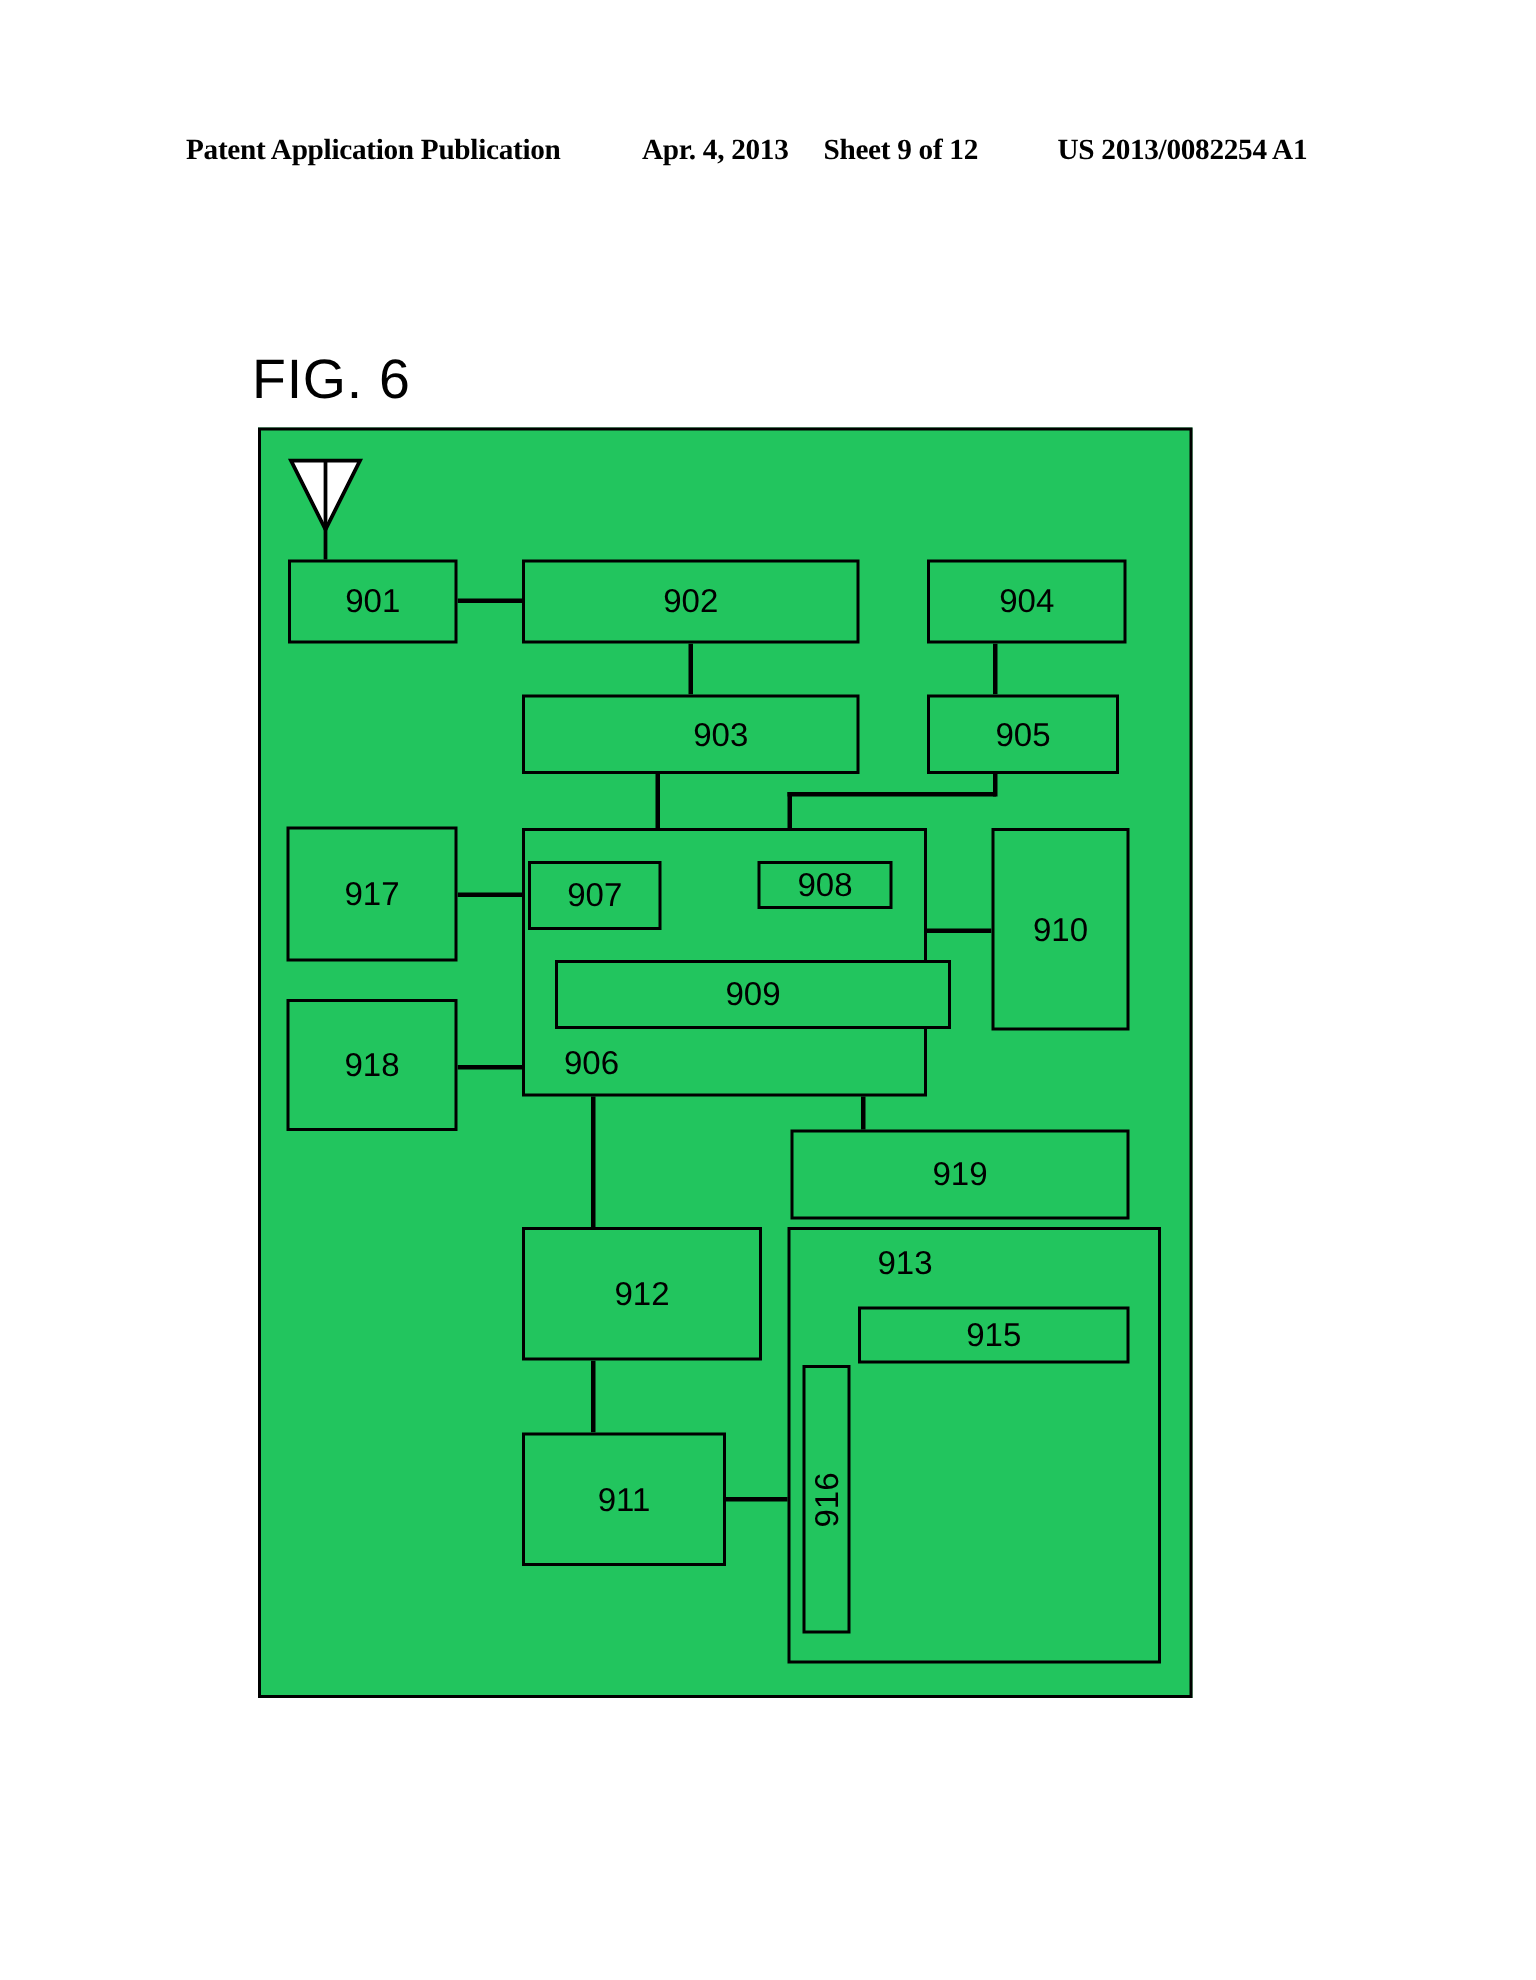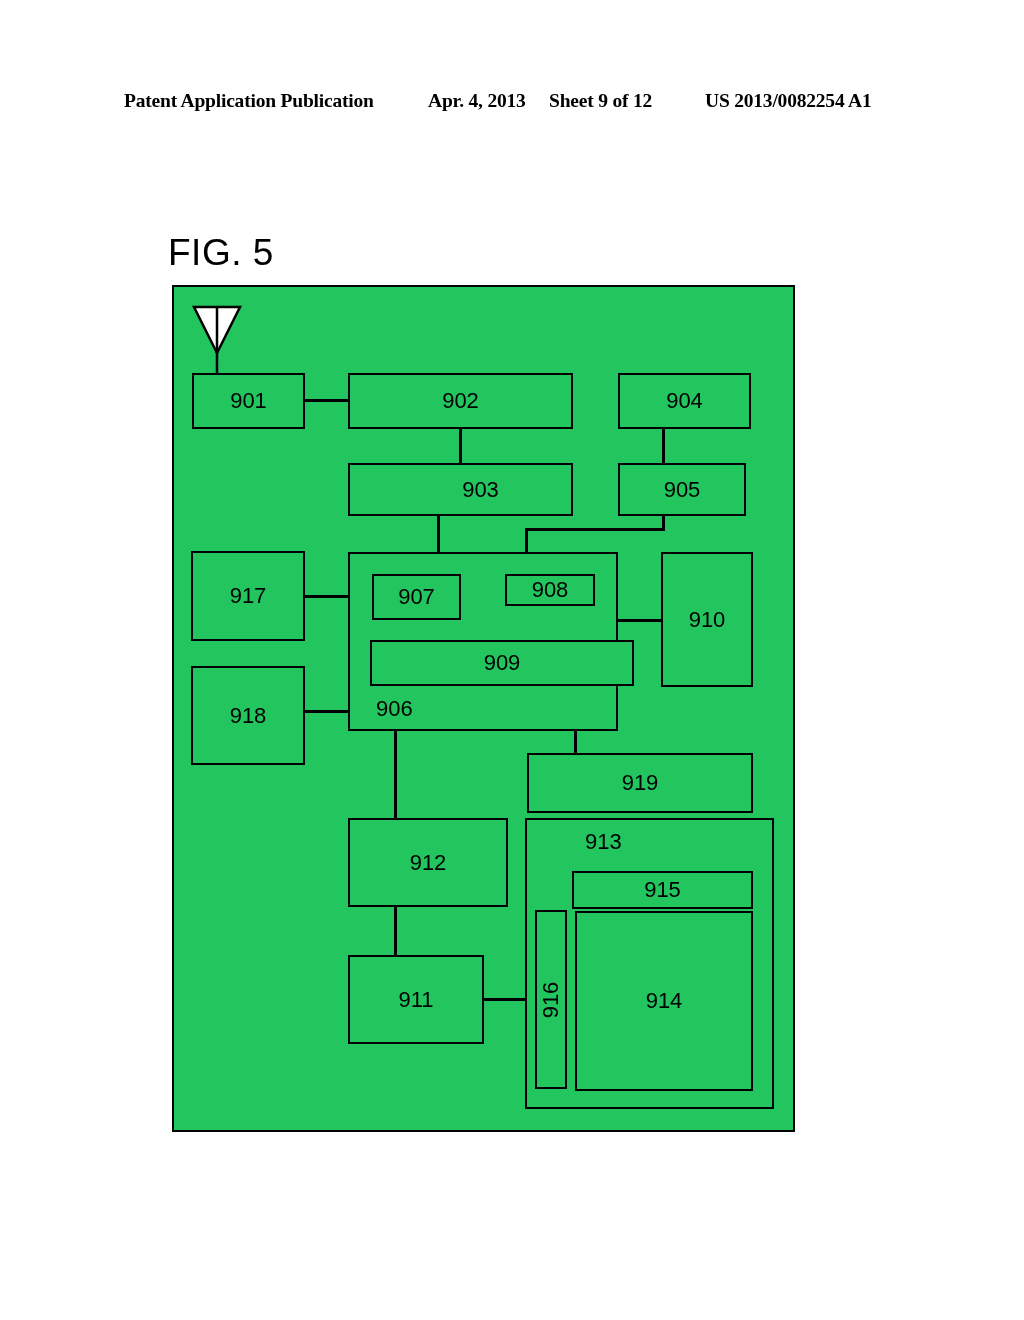--- a/index.html
+++ b/index.html
@@ -102,21 +102,21 @@
 </head>
 <body>
 
 <div id="page-header">
   <span class="hdr-pub">Patent Application Publication</span>
   <span class="hdr-date">Apr. 4, 2013</span>
   <span class="hdr-sheet">Sheet 9 of 12</span>
   <span class="hdr-pat">US 2013/0082254 A1</span>
 </div>
 
-<div id="fig-title">FIG. 5</div>
+<div id="fig-title">FIG. 6</div>
 
 <div id="drawing">
 
   <div class="bx container" style="left:172px; top:285px; width:623px; height:847px;"></div>
 
   <svg id="antenna" style="left:188px; top:303px;" width="58" height="72" viewBox="0 0 58 72">
     <polygon points="6,4 52,4 29,50" fill="#fff" stroke="#000" stroke-width="2.5"></polygon>
     <line x1="29" y1="4" x2="29" y2="50" stroke="#000" stroke-width="2.5"></line>
     <line x1="29" y1="48" x2="29" y2="72" stroke="#000" stroke-width="2.5"></line>
   </svg>
@@ -164,21 +164,21 @@
   </div>
 
   <div class="bx" style="left:618px; top:463px; width:128px; height:53px;">
     <span>905</span>
   </div>
 
   <div class="bx container" style="left:348px; top:552px; width:270px; height:179px;">
     <span class="lbl-inside" style="left:26px; top:144px;">906</span>
   </div>
 
-  <div class="bx thin" style="left:372px; top:574px; width:89px; height:46px;">
+  <div class="bx thin" style="left:352px; top:574px; width:89px; height:46px;">
     <span>907</span>
   </div>
 
   <div class="bx thin" style="left:505px; top:574px; width:90px; height:32px;">
     <span>908</span>
   </div>
 
   <div class="bx thin" style="left:370px; top:640px; width:264px; height:46px;">
     <span>909</span>
   </div>
@@ -192,37 +192,34 @@
   </div>
 
   <div class="bx" style="left:348px; top:818px; width:160px; height:89px;">
     <span>912</span>
   </div>
 
   <div class="bx container" style="left:525px; top:818px; width:249px; height:291px;">
     <span class="lbl-inside" style="left:58px; top:11px;">913</span>
   </div>
 
-  <div class="bx" style="left:575px; top:911px; width:178px; height:180px;">
-    <span>914</span>
-  </div>
 
   <div class="bx" style="left:572px; top:871px; width:181px; height:38px;">
     <span>915</span>
   </div>
 
   <div class="bx" style="left:535px; top:910px; width:32px; height:179px;">
     <span class="vtext">916</span>
   </div>
 
   <div class="bx" style="left:191px; top:551px; width:114px; height:90px;">
     <span>917</span>
   </div>
 
-  <div class="bx" style="left:191px; top:666px; width:114px; height:99px;">
+  <div class="bx" style="left:191px; top:666px; width:114px; height:88px;">
     <span>918</span>
   </div>
 
   <div class="bx" style="left:527px; top:753px; width:226px; height:60px;">
     <span>919</span>
   </div>
 
 </div>
 
 </body></html>

